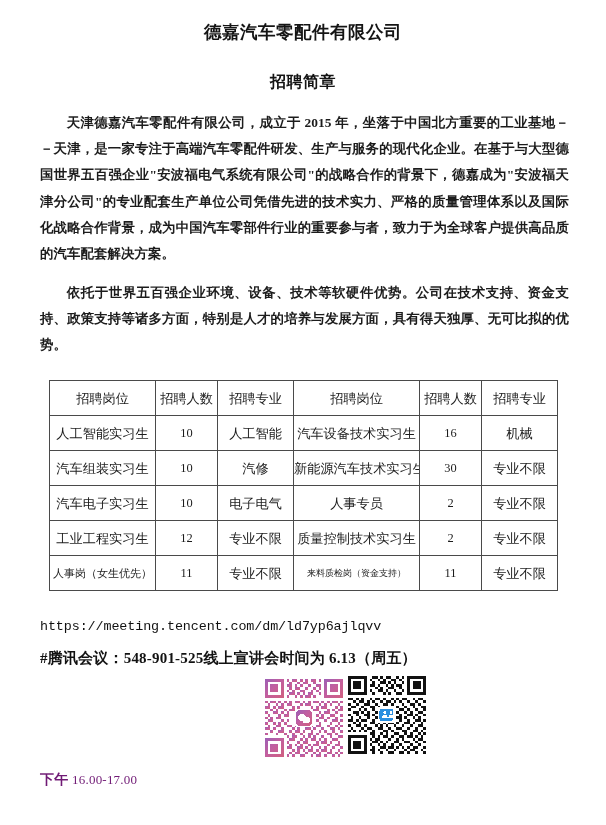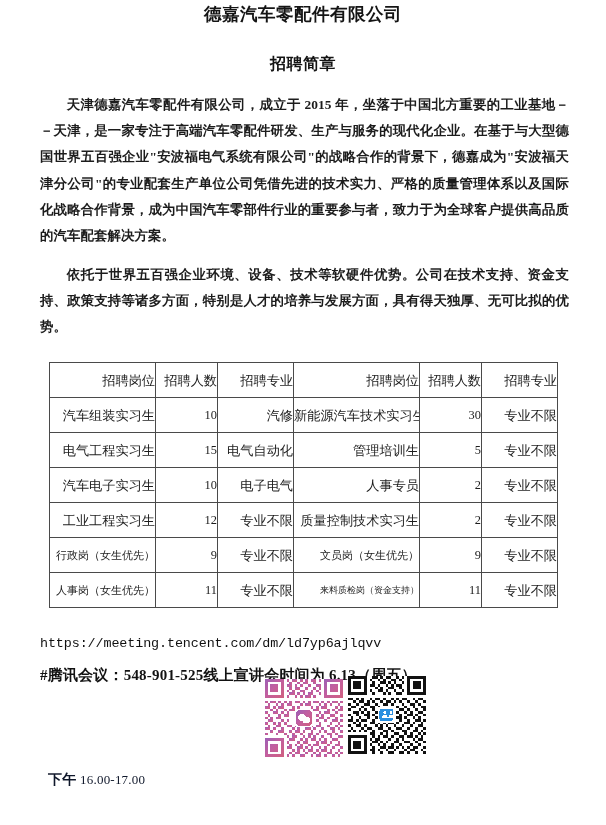--- a/index.html
+++ b/index.html
@@ -25,21 +25,21 @@
     padding: 0;
   }
 
   
   .doc-title {
     text-align: center;
     font-size: 17.5px;
     font-weight: bold;
     letter-spacing: 0.5px;
     margin: 0;
-    padding-top: 4px;
+    padding-top: 22px;
     line-height: 1.2;
     color: #141414;
   }
   .doc-subtitle {
     text-align: center;
     font-size: 16px;
     font-weight: bold;
     letter-spacing: 0.5px;
     margin: 12px;
     padding-top: 17px;
@@ -71,21 +71,21 @@
     width: 508px;
   }
   table.recruit {
     border-collapse: collapse;
     width: 508px;
     table-layout: fixed;
   }
   table.recruit th,
   table.recruit td {
     border: 1px solid #4a4a4a;
-    text-align: right;
+    text-align: center;
     vertical-align: middle;
     font-weight: normal;
     color: #1c1c1c;
     padding: 0;
     height: 34px;
     font-size: 13.2px;
     line-height: 1.15;
     overflow: hidden;
     white-space: nowrap;
   }
@@ -145,25 +145,25 @@
     position: absolute;
     width: 78px;
     height: 78px;
     image-rendering: pixelated;
   }
   .qr-left  { left: 265px; top: 3px; }
   .qr-right { left: 348px; top: 0px; }
 
   .bottom-time {
     position: absolute;
-    left: 48px;
+    left: 40px;
     top: 771px;
     font-size: 14px;
     font-weight: bold;
-    color: #0f172a;
+    color: #701a75;
     letter-spacing: 0.2px;
   }
   .bottom-time .num {
     font-weight: normal;
     font-size: 13px;
   }
 </style>
 </head>
 <body>
 
@@ -192,57 +192,49 @@
           <th>招聘岗位</th>
           <th>招聘人数</th>
           <th>招聘专业</th>
           <th>招聘岗位</th>
           <th>招聘人数</th>
           <th>招聘专业</th>
         </tr>
       </thead>
       <tbody>
         <tr>
+          <td>人工智能实习生</td>
+          <td class="num">10</td>
+          <td>人工智能</td>
+          <td>汽车设备技术实习生</td>
+          <td class="num">16</td>
+          <td>机械</td>
+        </tr>
+        <tr>
           <td>汽车组装实习生</td>
           <td class="num">10</td>
           <td>汽修</td>
           <td>新能源汽车技术实习生</td>
           <td class="num">30</td>
-          <td>专业不限</td>
-        </tr>
-        <tr>
-          <td>电气工程实习生</td>
-          <td class="num">15</td>
-          <td>电气自动化</td>
-          <td>管理培训生</td>
-          <td class="num">5</td>
           <td>专业不限</td>
         </tr>
         <tr>
           <td>汽车电子实习生</td>
           <td class="num">10</td>
           <td>电子电气</td>
           <td>人事专员</td>
           <td class="num">2</td>
           <td>专业不限</td>
         </tr>
         <tr>
           <td>工业工程实习生</td>
           <td class="num">12</td>
           <td>专业不限</td>
           <td>质量控制技术实习生</td>
           <td class="num">2</td>
-          <td>专业不限</td>
-        </tr>
-        <tr>
-          <td class="small">行政岗（女生优先）</td>
-          <td class="num">9</td>
-          <td>专业不限</td>
-          <td class="small">文员岗（女生优先）</td>
-          <td class="num">9</td>
           <td>专业不限</td>
         </tr>
         <tr>
           <td class="small">人事岗（女生优先）</td>
           <td class="num">11</td>
           <td>专业不限</td>
           <td class="xsmall">来料质检岗（资金支持）</td>
           <td class="num">11</td>
           <td>专业不限</td>
         </tr>

